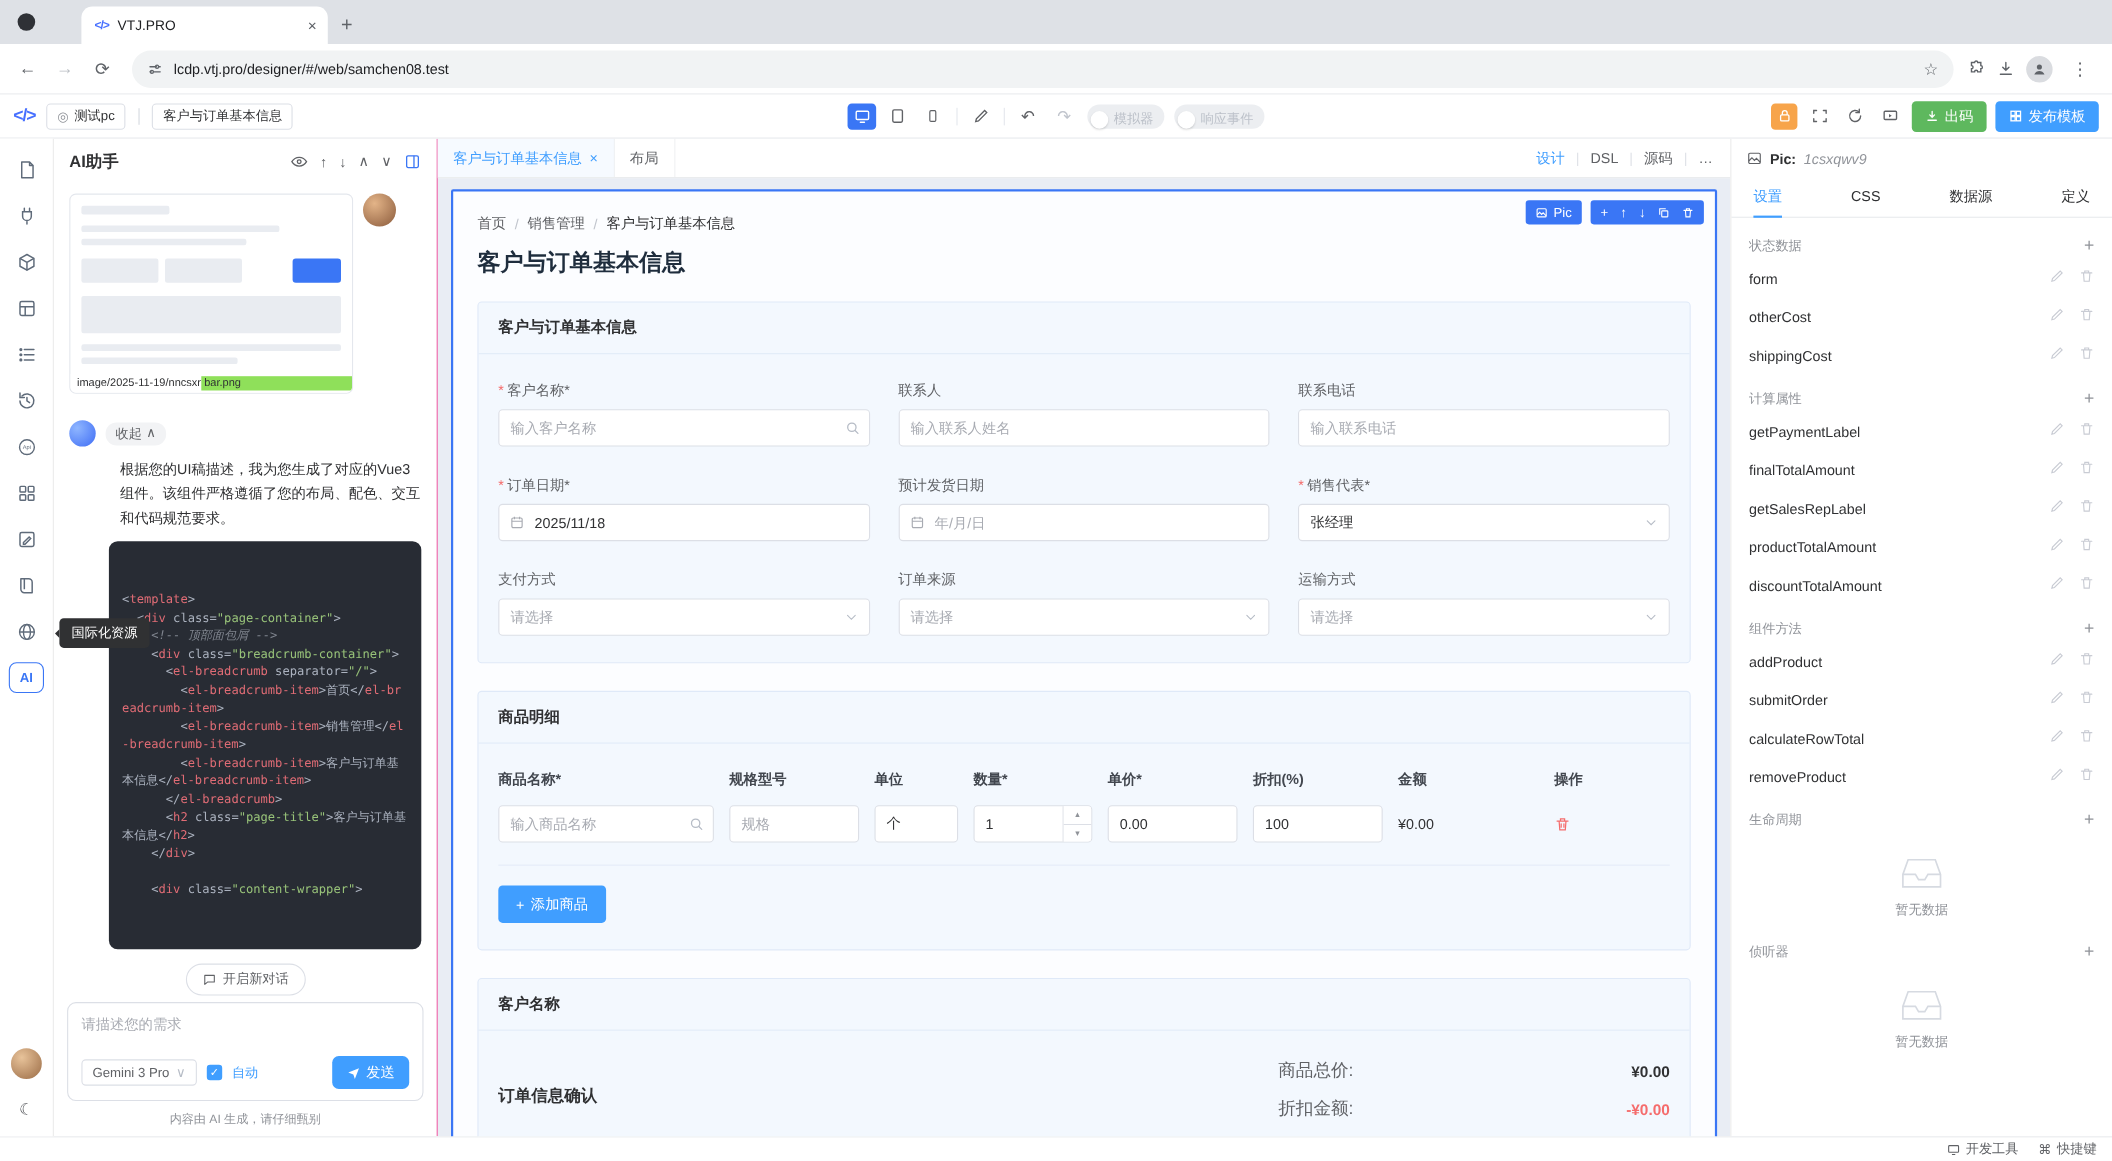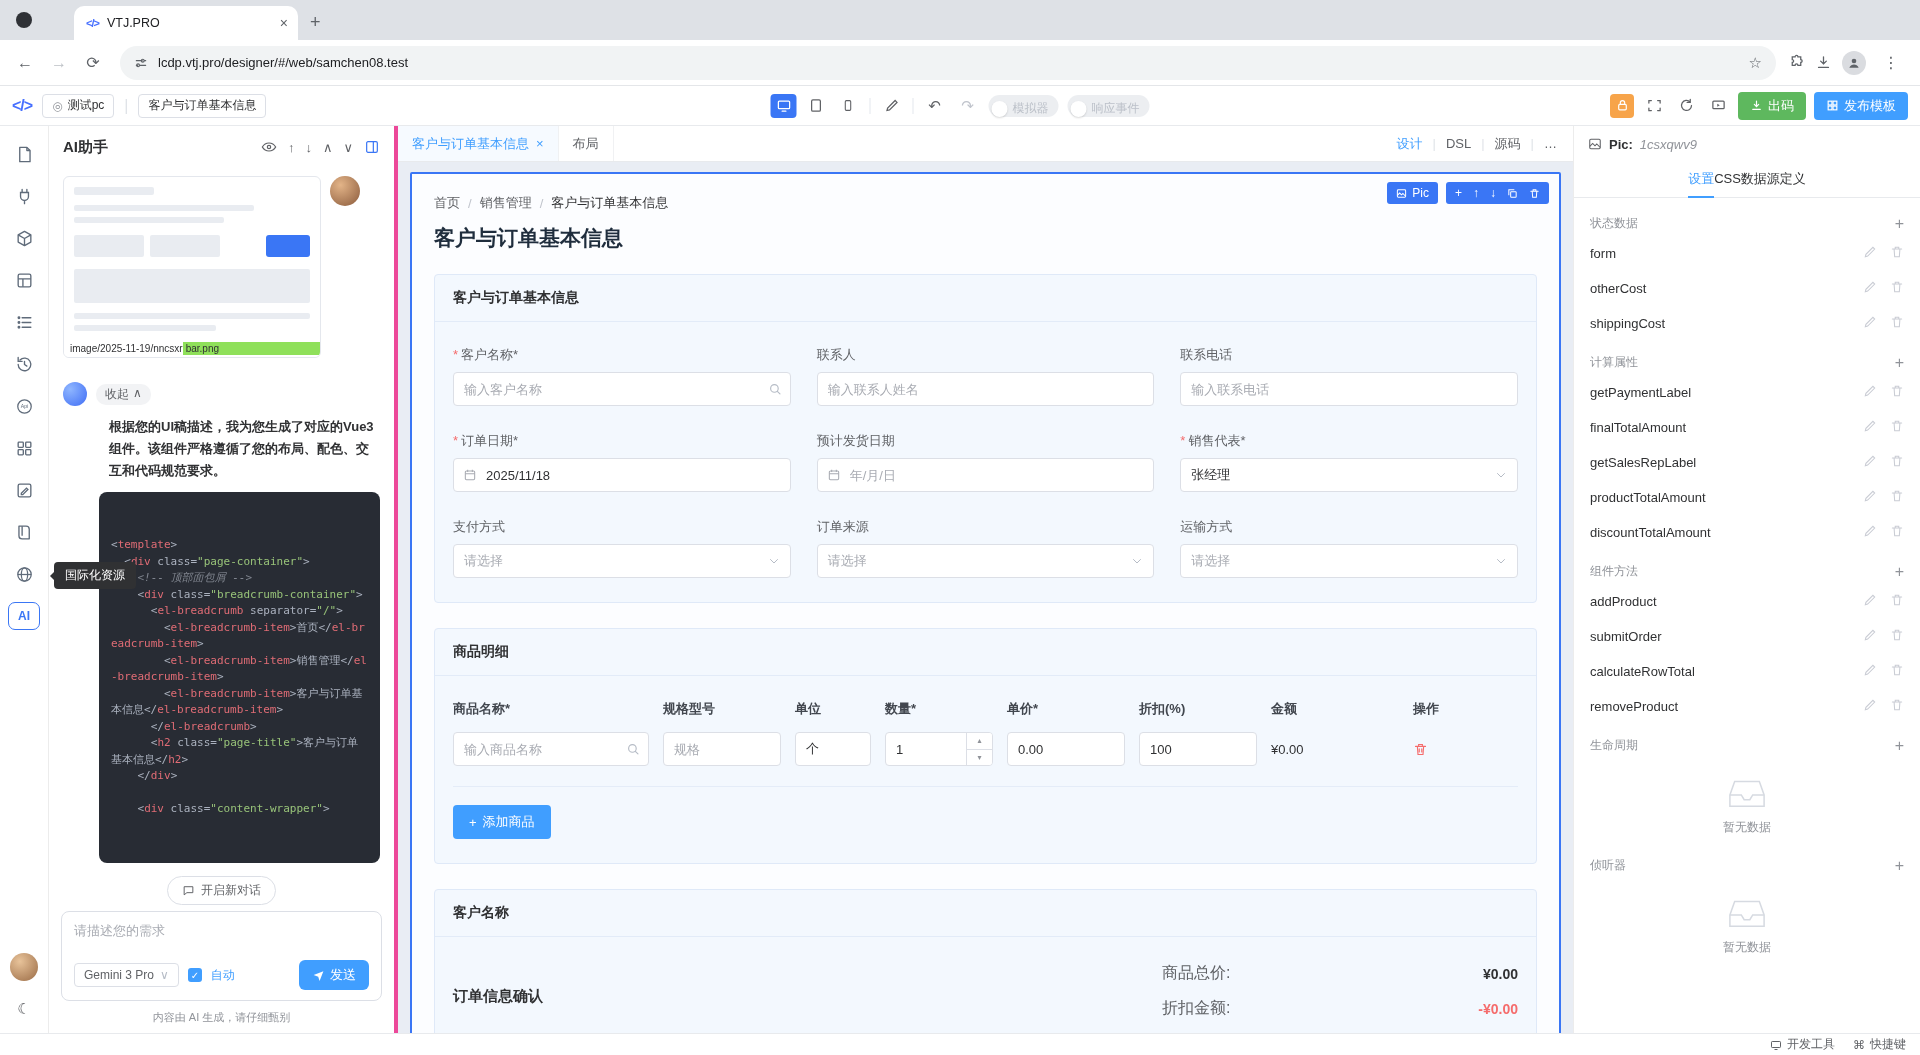--- a/index.html
+++ b/index.html
@@ -54,36 +54,36 @@
   
   .leftstrip { width:49px; flex:none; border-right:1px solid #ececec; background:#fff; display:flex; flex-direction:column; align-items:center; padding:14px 0 10px; gap:14px; position:relative; }
   .ls-ic { width:32px; height:28px; flex:none; display:flex; align-items:center; justify-content:center; color:#5f6b7a; }
   .ls-ic.ai { border:1.5px solid #3a76f5; border-radius:7px; color:#3a76f5; font-weight:bold; font-size:12px; }
   .ls-avatar { width:28px; height:28px; border-radius:50%; background:radial-gradient(circle at 35% 30%, #e8c39a, #9a6b45); margin-top:auto; }
   .ls-moon { font-size:15px; color:#606266; }
   .tooltip { position:absolute; left:54px; top:436px; background:#303133; color:#fff; font-size:12px; padding:5px 11px; border-radius:4px; white-space:nowrap; z-index:30; }
   .tooltip::before { content:""; position:absolute; left:-4px; top:50%; transform:translateY(-50%); border:4px solid transparent; border-right-color:#303133; border-left:none; }
 
   
-  .aipanel { width:349px; flex:none; border-right:4px solid #ec4899; background:#fff; display:flex; flex-direction:column; min-height:0; }
+  .aipanel { width:349px; flex:none; border-right:1px solid #ec4899; background:#fff; display:flex; flex-direction:column; min-height:0; }
   .ai-header { height:42px; flex:none; display:flex; align-items:center; padding:0 14px; gap:11px; }
   .ai-title { font-size:15px; font-weight:bold; flex:1; }
   .ai-hic { color:#606266; font-size:13px; display:flex; align-items:center; }
   .ai-chat { flex:1; min-height:0; overflow:hidden; padding:8px 14px 0; }
   .user-msg { display:flex; gap:9px; align-items:flex-start; }
   .thumb { width:258px; height:182px; border:1px solid #e4e7ed; border-radius:6px; background:#fff; position:relative; overflow:hidden; padding:10px; }
   .sk { background:#e9ecf1; border-radius:2px; }
   .thumb-cap { position:absolute; left:0; right:0; bottom:0; display:flex; align-items:center; font-size:10px; color:#303133; background:#fff; padding:2px 0 2px 6px; white-space:nowrap; }
   .cap-hl { background:#8fe05a; flex:1; padding:1px 3px; }
   .msg-avatar { width:30px; height:30px; border-radius:50%; background:radial-gradient(circle at 35% 30%, #e3b488, #8a5a3b); flex:none; }
   .ai-msg { margin-top:24px; }
   .ai-msg-head { display:flex; align-items:center; gap:9px; }
   .ai-avatar { width:24px; height:24px; border-radius:50%; background:radial-gradient(circle at 30% 30%, #8fb6ff, #3f6df5); }
   .collapse-chip { display:flex; gap:4px; background:#f2f3f5; border-radius:10px; padding:2px 9px; font-size:12px; color:#606266; }
-  .ai-para { margin:10px 0 0 46px; font-size:13px; line-height:1.7; color:#303133;font-weight:bold; }
+  .ai-para { margin:10px 0 0 46px; font-size:13px; line-height:1.7; color:#303133; }
   .codeblock { margin:10px 0 0 36px; background:#282c34; border-radius:8px; padding:12px 12px; font-family:"DejaVu Sans Mono","Liberation Mono",monospace; font-size:11px; line-height:1.5; color:#abb2bf; word-break:break-all; white-space:pre-wrap; }
   .codeline { min-height:1.1em; }
   .codeline .t { color:#e06c75; }
   .codeline .s { color:#98c379; }
   .codeline .c { color:#7f848e; font-style:italic; }
   .newchat-wrap { display:flex; justify-content:center; margin:13px 0 4px; }
   .newchat { display:flex; align-items:center; gap:6px; border:1px solid #dcdfe6; border-radius:15px; padding:5px 14px; font-size:12px; color:#606266; background:#fff; }
   .ai-inputarea { flex:none; margin:4px 12px 4px; border:1px solid #dcdfe6; border-radius:8px; padding:10px 12px; }
   .ai-input-ph { font-size:13px; color:#a8abb2; min-height:38px; }
   .ai-input-row { display:flex; align-items:center; gap:9px; }
@@ -152,21 +152,21 @@
   .sum-row { display:flex; justify-content:space-between; align-items:center; }
   .sum-label { font-size:16px; color:#606266;text-align:right; }
   .sum-val { font-size:14px; font-weight:bold; color:#303133; }
   .sum-val.red, .sum-label.red { color:#f56c6c; }
 
   
   .rightpanel { width:347px; flex:none; border-left:1px solid #ececec; background:#fff; display:flex; flex-direction:column; min-height:0; }
   .rp-header { height:36px; flex:none; display:flex; align-items:center; gap:7px; padding:0 14px; font-size:13px; }
   .rp-type { font-weight:bold; }
   .rp-id { font-style:italic; color:#909399; }
-  .rp-tabs { height:36px; flex:none; display:flex; align-items:center; justify-content:center; padding:0 20px; border-bottom:1px solid #e8eaed; font-size:13px; color:#303133; }
+  .rp-tabs { height:36px; flex:none; display:flex; align-items:center; justify-content:space-between; padding:0 20px; border-bottom:1px solid #e8eaed; font-size:13px; color:#303133; }
   .rp-tab { height:36px; line-height:34px; }
   .rp-tab.active { color:#409eff; border-bottom:2px solid #409eff; }
   .rp-body { flex:1; min-height:0; overflow:hidden; padding:4px 16px 0; }
   .section-head { display:flex; align-items:center; justify-content:space-between; margin:13px 0 4px; font-size:12px; color:#909399; }
   .plus { font-size:16px; color:#909399; line-height:1; }
   .rp-row { display:flex; align-items:center; height:35px; }
   .rp-name { flex:1; font-size:13px; color:#303133; }
   .rp-actions { display:flex; gap:13px; color:#c9ccd4; }
   .empty { display:flex; flex-direction:column; align-items:center; gap:7px; padding:16px 0 8px; font-size:12px; color:#909399; }
 

